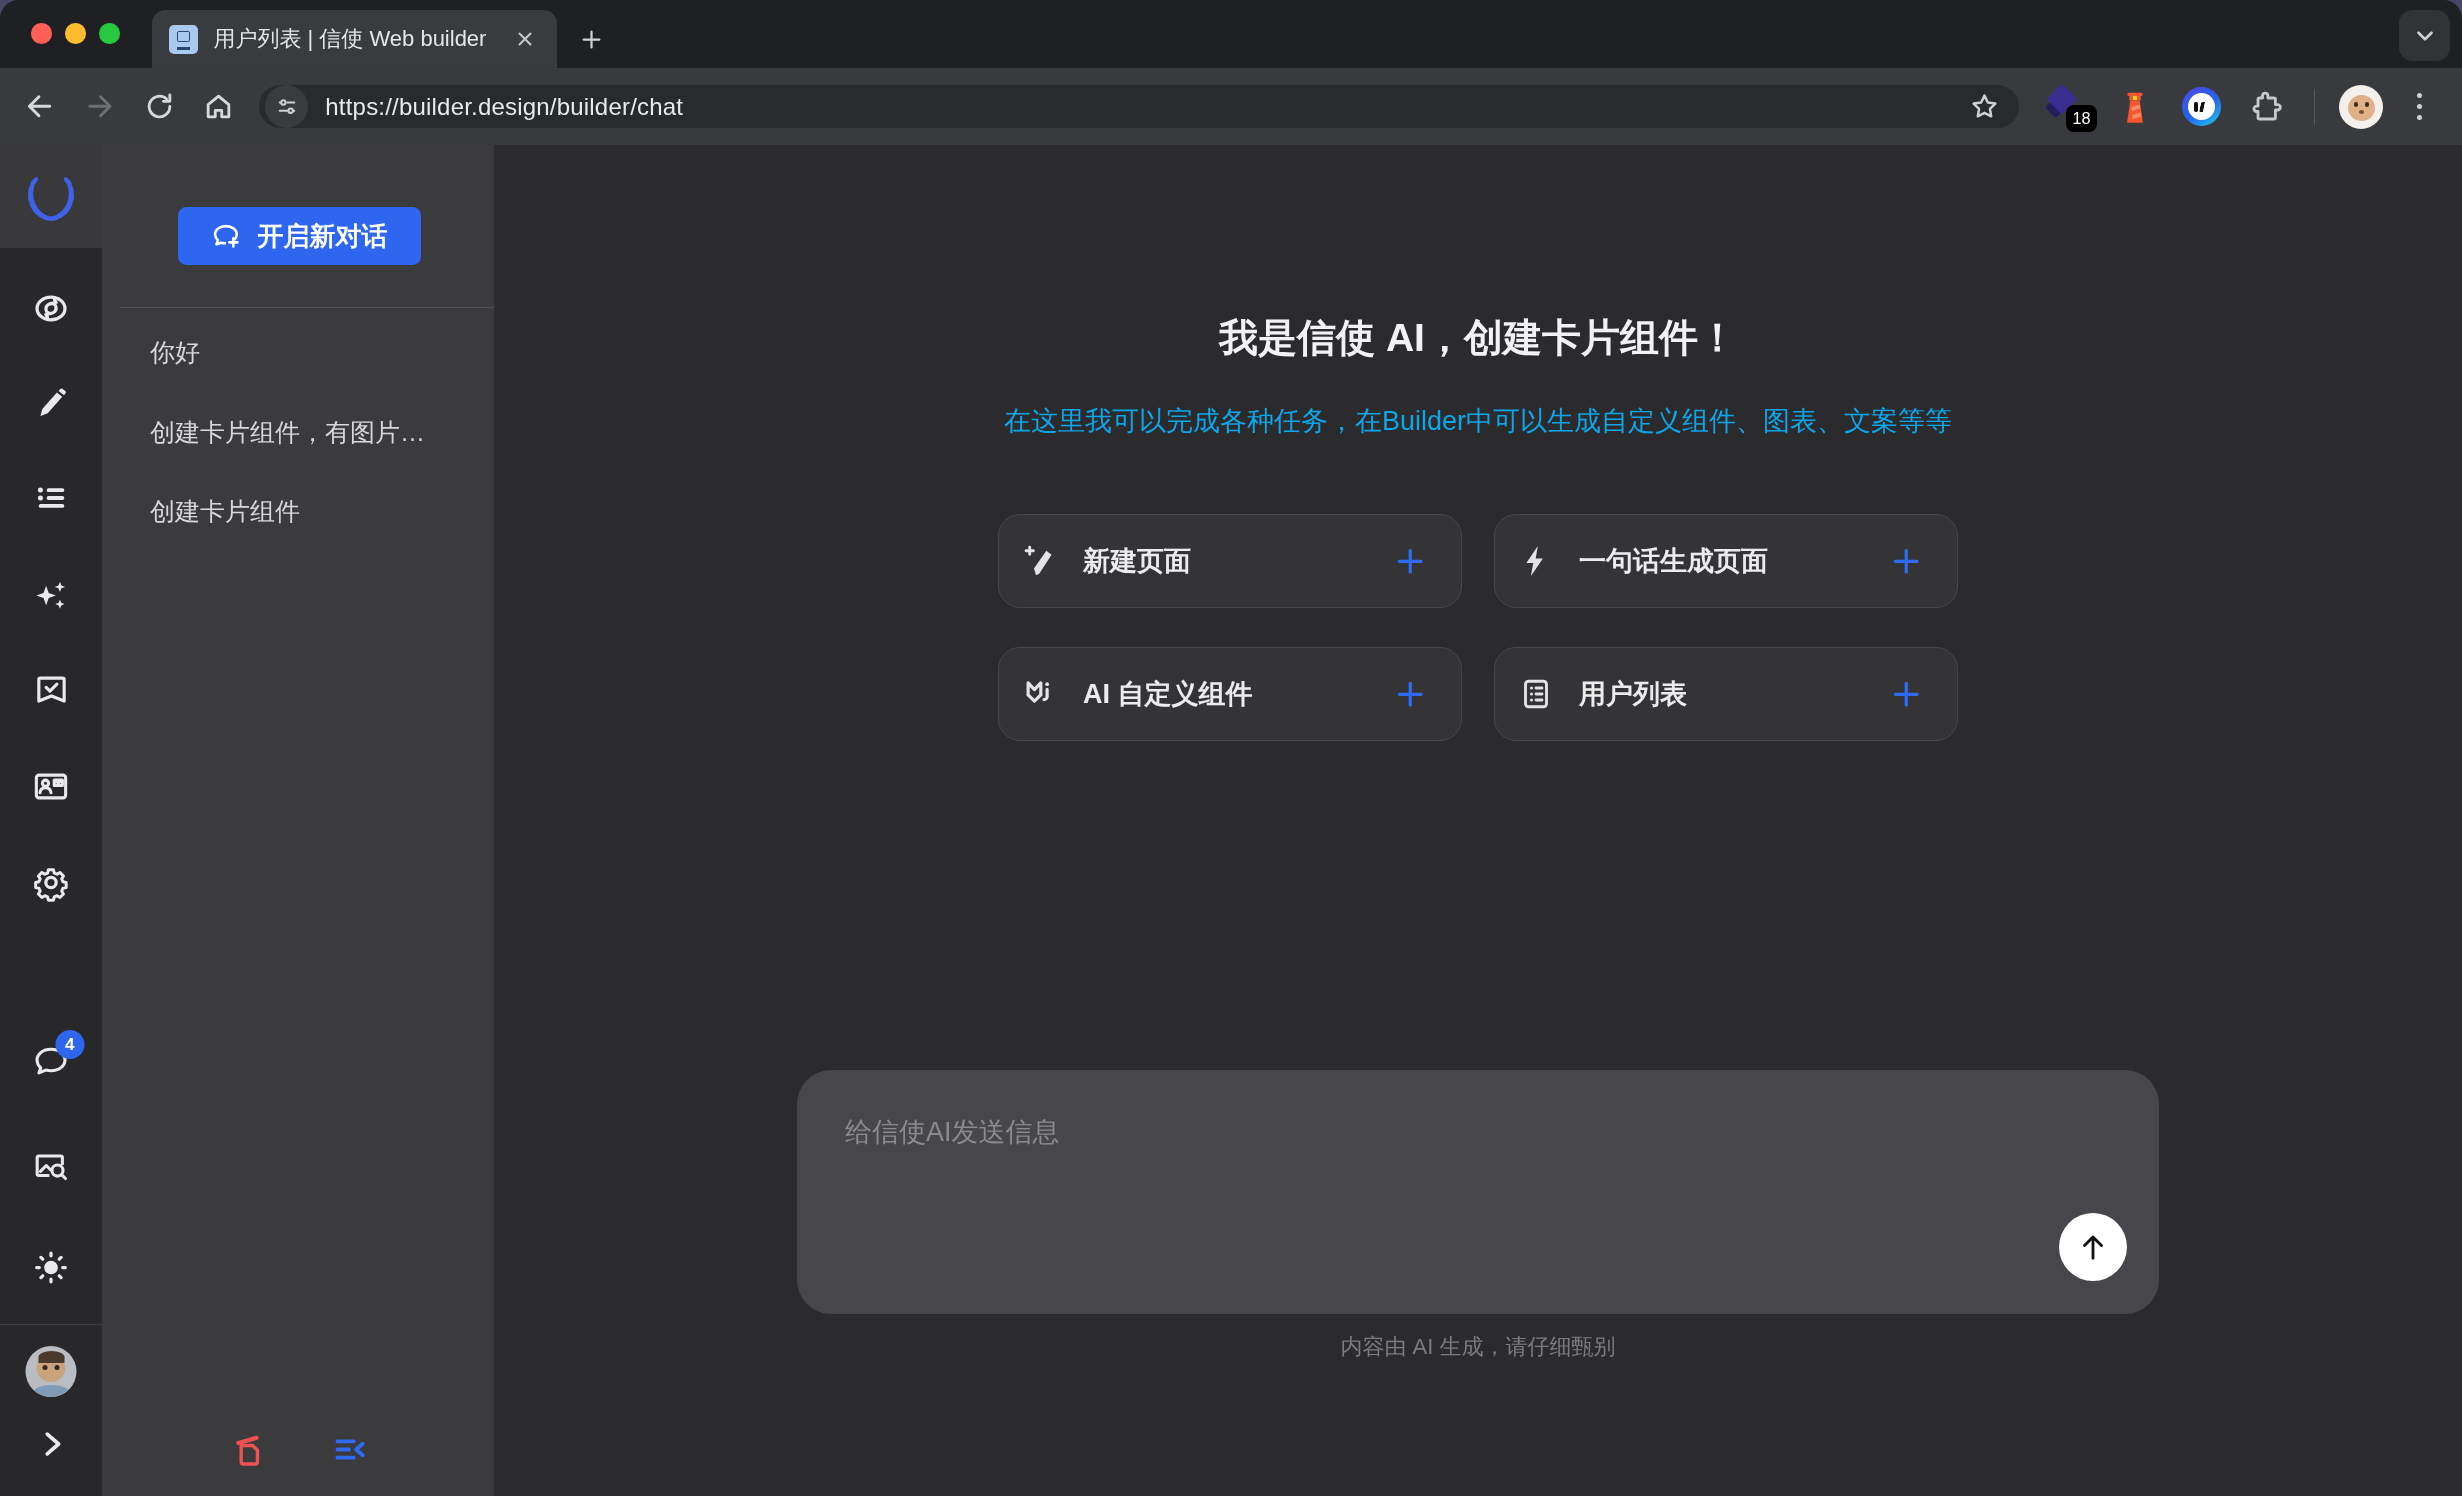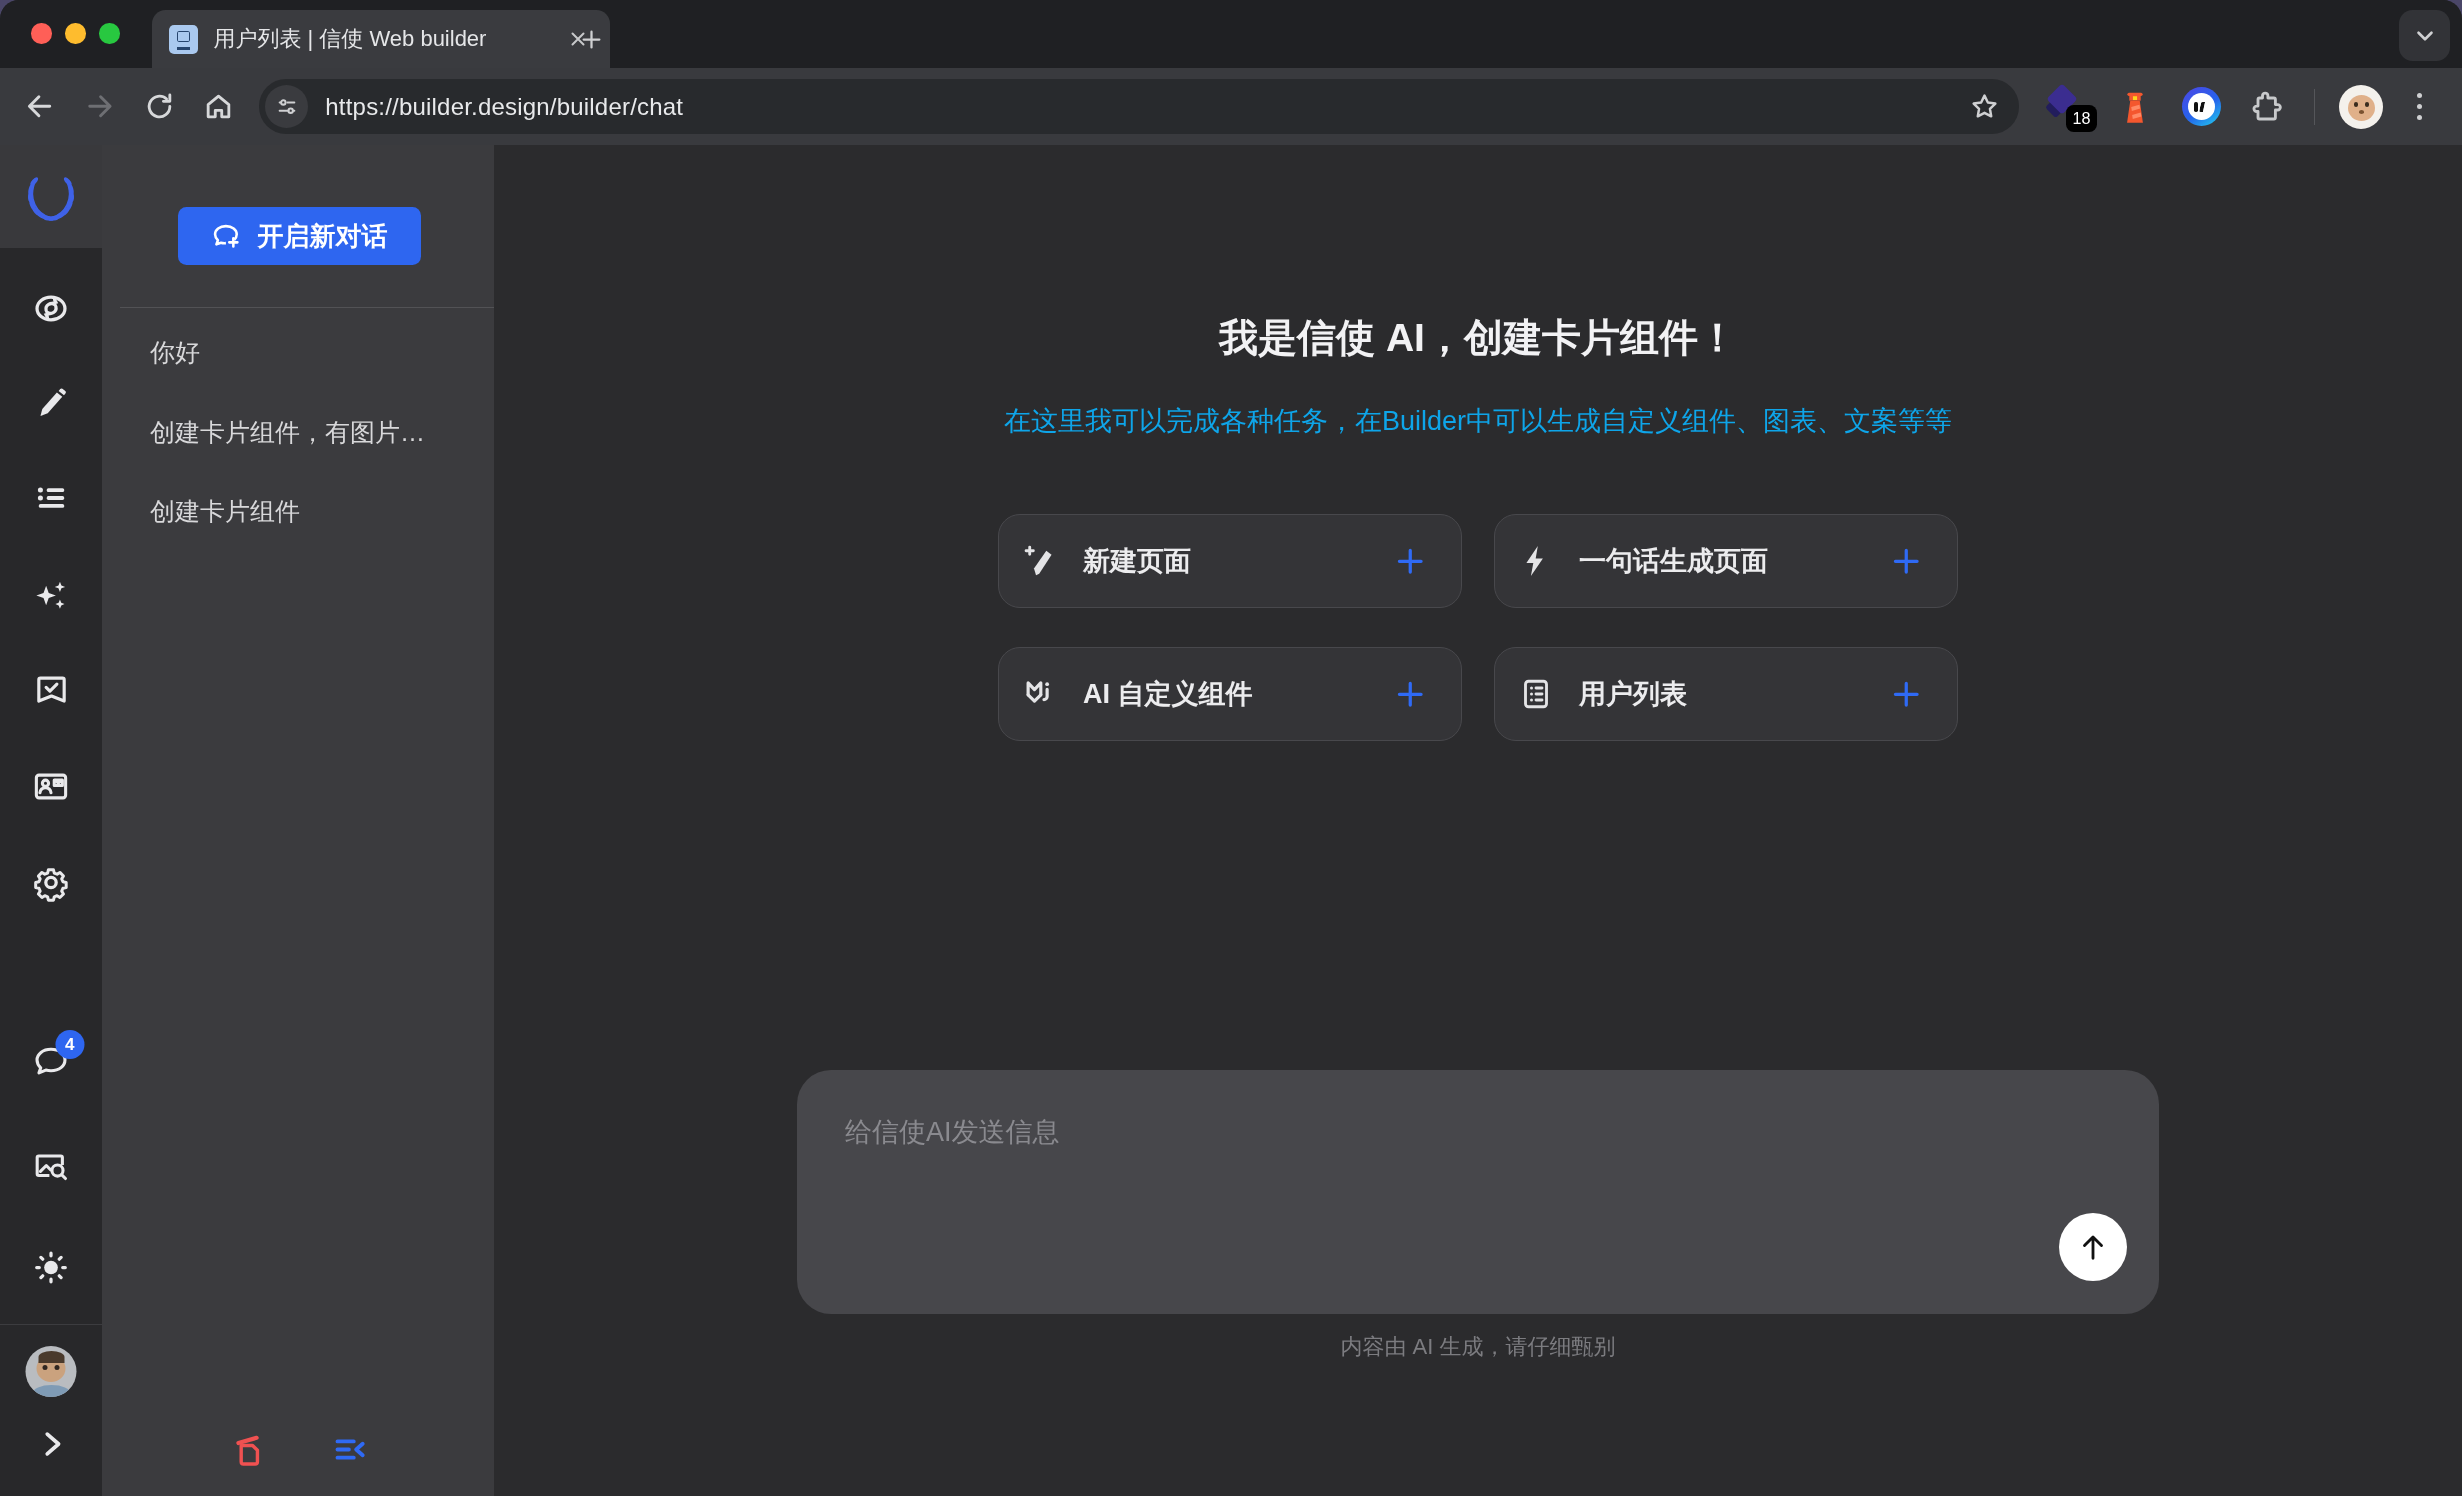--- a/index.html
+++ b/index.html
@@ -6,34 +6,34 @@
   html,body { width:2462px; height:1496px; background:#4a4668; font-family:"Liberation Sans","DejaVu Sans",sans-serif; overflow:hidden; }
   .window { width:2462px; height:1496px; border-radius:19px 19px 0 0; overflow:hidden; display:flex; flex-direction:column; background:#2b2b2d; }
 
   
   .tabstrip { height:68px; background:#1f2023; position:relative; flex:none; }
   .traffic { position:absolute; top:23px; left:31px; display:flex; gap:13.7px; }
   .traffic span { width:20.5px; height:20.5px; border-radius:50%; }
   .light-red { background:#ff5f57; }
   .light-yellow { background:#febc2e; }
   .light-green { background:#28c840; }
-  .tab { position:absolute; left:152px; top:10.3px; width:458px; height:58px; background:#3a3b3f; border-radius:13.7px 13.7px 0 0; display:flex; align-items:center; padding:0 17px; }
+  .tab { position:absolute; left:152px; top:10.3px; width:405px; height:58px; background:#3a3b3f; border-radius:13.7px 13.7px 0 0; display:flex; align-items:center; padding:0 17px; }
   .favicon { width:29px; height:29px; border-radius:5.1px; background:#aac9ef; flex:none; position:relative; }
   .favicon i { position:absolute; left:7.7px; top:6px; width:13.7px; height:11px; border:1.7px solid #27456e; border-radius:1.7px; }
   .favicon b { position:absolute; left:7.7px; bottom:4.3px; width:13.7px; height:2.6px; background:#27456e; }
   .tab-title { margin-left:15.4px; font-size:22px; color:#e5e6e8; white-space:nowrap; overflow:hidden; flex:1; }
   .tab-close { width:31px; height:31px; flex:none; display:flex; align-items:center; justify-content:center; color:#c7c8ca; border-radius:6.8px; }
   .newtab { position:absolute; left:571px; top:19px; width:41px; height:41px; display:flex; align-items:center; justify-content:center; color:#cfd0d2; border-radius:50%; }
   .tabsearch { position:absolute; right:12px; top:10.3px; width:51px; height:51px; border-radius:13.7px; background:#323337; display:flex; align-items:center; justify-content:center; color:#cfd0d2; }
 
   
   .toolbar { height:77px; background:#393a3e; display:flex; align-items:center; padding:0 20.5px; flex:none; }
   .nav-btn { width:39px; height:39px; display:flex; align-items:center; justify-content:center; color:#d7d8da; border-radius:50%; margin-right:20.5px; flex:none; }
   .nav-btn.dim { color:#6e6f73; }
-  .omnibox { width:1760px; height:55px; border-radius:27px; background:#282a2d; display:flex; align-items:center; padding:0 17px 0 6.8px; flex:none; }
+  .omnibox { width:1760px; height:43px; border-radius:27px; background:#282a2d; display:flex; align-items:center; padding:0 17px 0 6.8px; flex:none; }
   .tune { width:43px; height:43px; border-radius:50%; background:#3a3b3f; display:flex; align-items:center; justify-content:center; color:#cfd0d2; flex:none; }
   .url { margin-left:17px; font-size:24px; color:#e8e9eb; letter-spacing:0.2px; flex:1; white-space:nowrap; }
   .star { color:#cfd0d2; width:34px; height:34px; display:flex; align-items:center; justify-content:center; flex:none; }
   .ext-cluster { display:flex; align-items:center; margin-left:29px; gap:26px; }
   .ext { width:41px; height:41px; position:relative; display:flex; align-items:center; justify-content:center; }
   .ext-badge { position:absolute; right:-8.5px; bottom:-5.1px; min-width:31px; height:27px; border-radius:7.7px; background:#000000; color:#fff; font-size:16.2px; font-weight:normal; display:flex; align-items:center; justify-content:center; padding:0 3.4px; }
   .diamond1 { position:absolute; left:3.4px; top:1.7px; width:22px; height:22px; background:#3b2d90; transform:rotate(45deg); border-radius:3.4px; }
   .diamond2 { position:absolute; left:0.9px; top:13.7px; width:15.4px; height:15.4px; background:#221d5c; transform:rotate(45deg); border-radius:2.6px; }
   .face-ring { width:39px; height:39px; border-radius:50%; background:linear-gradient(145deg,#4f46e5,#2563eb 55%,#22d3ee); display:flex; align-items:center; justify-content:center; }
   .face-inner { width:27px; height:27px; border-radius:50%; background:#fff; position:relative; }

